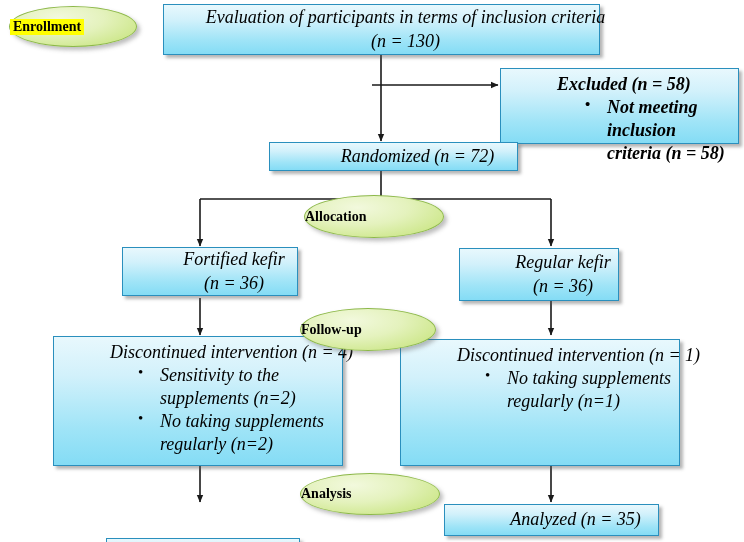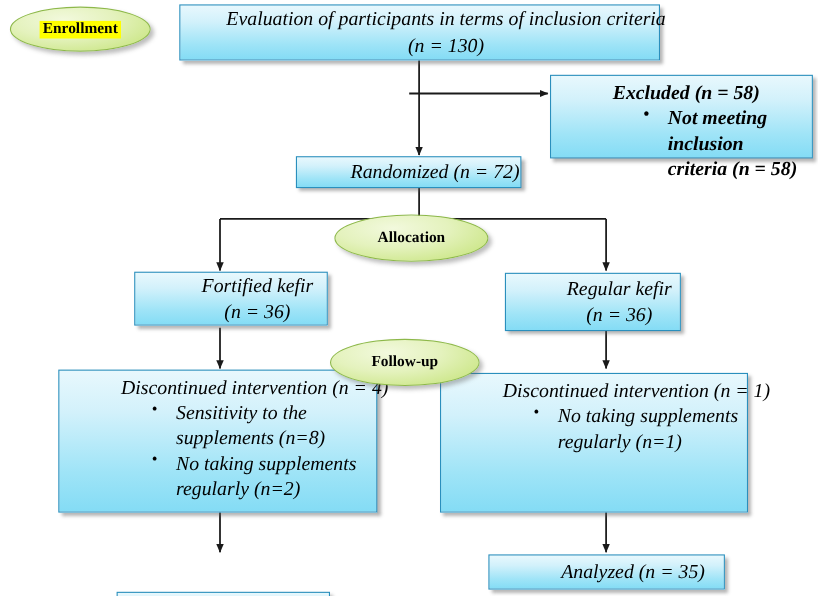--- a/index.html
+++ b/index.html
@@ -83,21 +83,21 @@
   
   .phase {
     position: absolute;
     box-sizing: border-box;
     border: 1px solid #8db84a;
     border-radius: 50%;
     background: radial-gradient(ellipse at 38% 28%, #f2f9dd 0%, #e4f2bd 42%, #cfe88f 78%, #c3e27d 100%);
     box-shadow: 3px 3px 4px rgba(90,90,90,0.40);
     display: flex;
     align-items: center;
-    justify-content: center;
+    justify-content: flex-start;
     font-family: "Liberation Serif", "DejaVu Serif", serif;
     font-weight: bold;
     font-size: 14px;
     color: #000000;
     z-index: 6;
   }
   .phase .lbl {
     display: inline-block;
     line-height: 1;
   }
@@ -146,38 +146,41 @@
   </div>
 
   <div class="phase" style="left:304px; top:195px; width:140px; height:43px;">
     <span class="lbl">Allocation</span>
   </div>
 
   <div class="phase" style="left:300px; top:308px; width:136px; height:43px;">
     <span class="lbl">Follow-up</span>
   </div>
 
+  <div class="phase" style="left:300px; top:473px; width:140px; height:42px;">
+    <span class="lbl">Analysis</span>
+  </div>
 
   <div class="node" style="left:163px; top:4px; width:437px; height:51px;">
     <div class="inner">
       <div class="line">Evaluation of participants in terms of inclusion criteria</div>
       <div class="line">(n = 130)</div>
     </div>
   </div>
 
   <div class="node topleft" style="left:500px; top:68px; width:239px; height:76px;font-weight:bold;">
     <div class="inner">
       <div class="line">Excluded (n = 58)</div>
       <ul>
         <li style="max-width:178px;">Not meeting inclusion criteria (n = 58)</li>
       </ul>
     </div>
   </div>
 
-  <div class="node" style="left:269px; top:142px; width:205px; height:29px;">
+  <div class="node" style="left:269px; top:142px; width:249px; height:29px;">
     <div class="inner">
       <div class="line">Randomized (n = 72)</div>
     </div>
   </div>
 
   <div class="node" style="left:122px; top:247px; width:176px; height:49px;">
     <div class="inner">
       <div class="line">Fortified kefir</div>
       <div class="line">(n =  36)</div>
     </div>
@@ -187,21 +190,21 @@
     <div class="inner">
       <div class="line">Regular kefir</div>
       <div class="line">(n =  36)</div>
     </div>
   </div>
 
   <div class="node topleft" style="left:53px; top:336px; width:290px; height:130px;">
     <div class="inner">
       <div class="line">Discontinued intervention (n =  4)</div>
       <ul>
-        <li style="max-width:205px;">Sensitivity to the supplements (n=8)</li>
+        <li style="max-width:205px;">Sensitivity to the supplements (n=2)</li>
         <li style="max-width:178px;">No taking supplements regularly (n=2)</li>
       </ul>
     </div>
   </div>
 
   <div class="node topleft" style="left:400px; top:339px; width:280px; height:127px;">
     <div class="inner">
       <div class="line">Discontinued intervention (n =  1)</div>
       <ul>
         <li style="max-width:178px;">No taking supplements regularly (n=1)</li>

